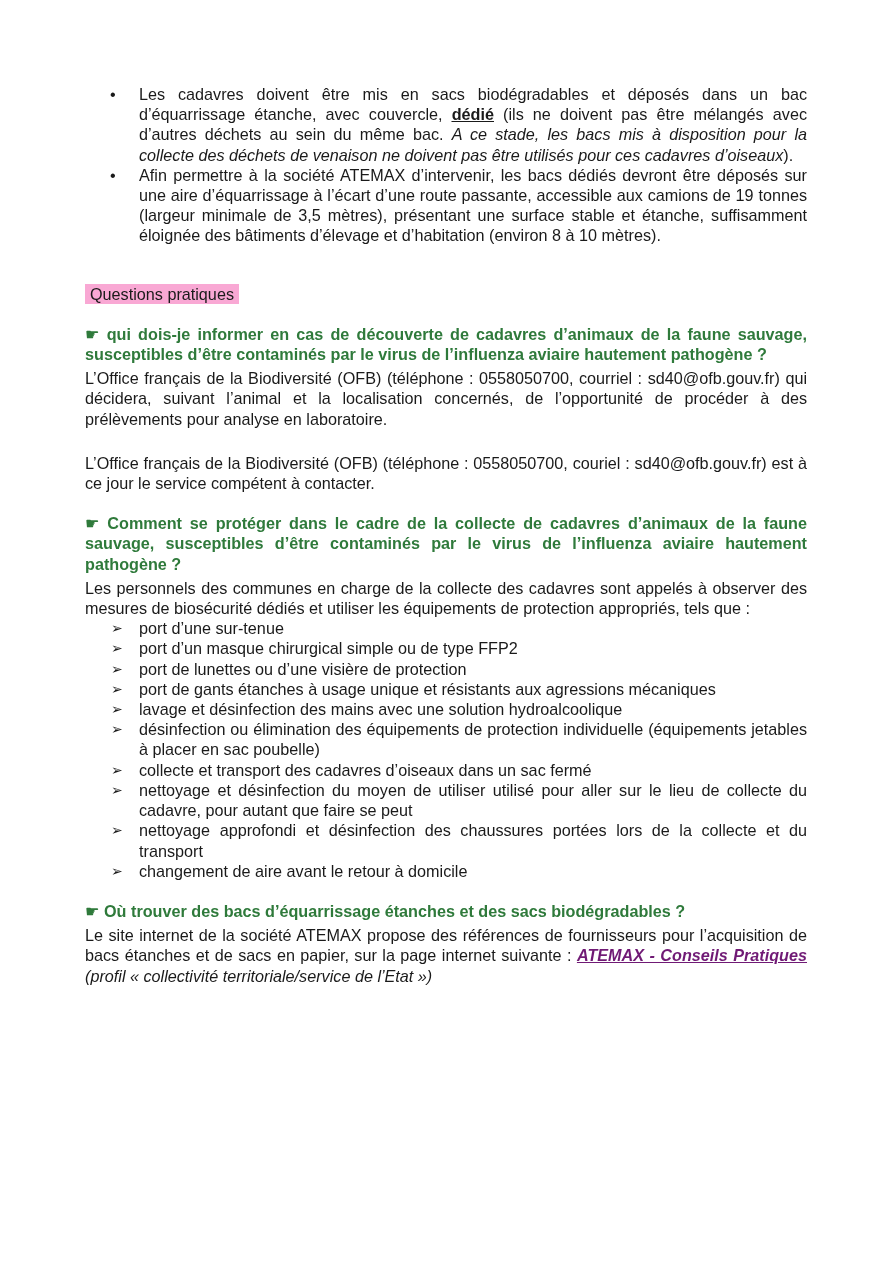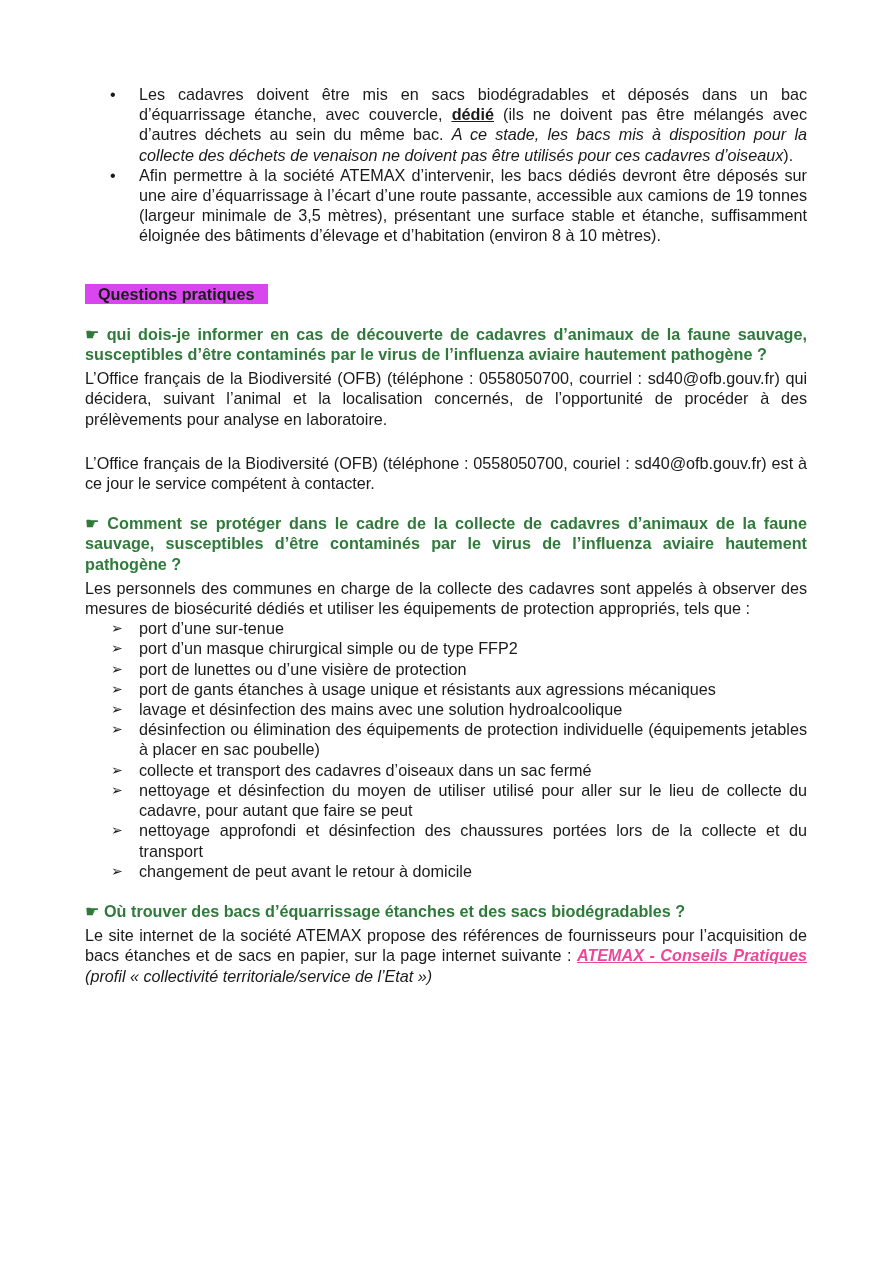--- a/index.html
+++ b/index.html
@@ -6,27 +6,27 @@
   body { width:892px; height:1262px; position:relative; overflow:hidden;
          font-family:"Liberation Sans", sans-serif; color:#1a1a1a; font-size:16.2px; }
   .page { position:absolute; left:85px; top:84px; width:722px; }
   p, li { margin:0; line-height:20.2px; text-align:justify; }
   .bullets { list-style:none; margin:0; padding:0; }
   .bullets li { position:relative; padding-left:54px; }
   .bullets li .mk { position:absolute; left:25px; top:0; }
   .arrows { list-style:none; margin:0; padding:0; }
   .arrows li { position:relative; padding-left:54px; }
   .arrows li .mk { position:absolute; left:26px; top:0; font-size:14px; }
-  .hl { background:#d946ef; font-weight:bold; display:inline-block; padding:0 13px; }
+  .hl { background:#f9a8d4; font-weight:normal; display:inline-block; padding:0 5px; }
   .q { color:#2e7d32; font-weight:bold; color:#2f7a3b; }
   .gap-lg { height:38px; }
   .gap-md { height:20px; }
   .gap-sm { height:4px; }
   u b, .ul { text-decoration:underline;margin-top:16px; }
-  a.link { color:#ec4899; font-weight:bold; font-style:italic; text-decoration:underline; }
+  a.link { color:#701a75; font-weight:bold; font-style:italic; text-decoration:underline; }
   .hand { font-weight:normal; }
 </style>
 </head>
 <body>
 
 <div class="page">
 
   <ul class="bullets">
     <li>
       <span class="mk">•</span>
@@ -61,21 +61,21 @@
   <ul class="arrows">
     <li><span class="mk">➢</span><span>port d’une sur-tenue</span></li>
     <li><span class="mk">➢</span><span>port d’un masque chirurgical simple ou de type FFP2</span></li>
     <li><span class="mk">➢</span><span>port de lunettes ou d’une visière de protection</span></li>
     <li><span class="mk">➢</span><span>port de gants étanches à usage unique et résistants aux agressions mécaniques</span></li>
     <li><span class="mk">➢</span><span>lavage et désinfection des mains avec une solution hydroalcoolique</span></li>
     <li><span class="mk">➢</span><span>désinfection ou élimination des équipements de protection individuelle (équipements jetables à placer en sac poubelle)</span></li>
     <li><span class="mk">➢</span><span>collecte et transport des cadavres d’oiseaux dans un sac fermé</span></li>
     <li><span class="mk">➢</span><span>nettoyage et désinfection du moyen de utiliser utilisé pour aller sur le lieu de collecte du cadavre, pour autant que faire se peut</span></li>
     <li><span class="mk">➢</span><span>nettoyage approfondi et désinfection des chaussures portées lors de la collecte et du transport</span></li>
-    <li><span class="mk">➢</span><span>changement de peut avant le retour à domicile</span></li>
+    <li><span class="mk">➢</span><span>changement de aire avant le retour à domicile</span></li>
   </ul>
 
   <div class="gap-md"></div>
 
   <p class="q"><span class="hand">☛</span> <span>Où trouver des bacs d’équarrissage étanches et des sacs biodégradables ?</span></p>
   <div class="gap-sm"></div>
   <p><span>Le site internet de la société ATEMAX propose des références de fournisseurs pour l’acquisition de bacs étanches et de sacs en papier, sur la page internet suivante : </span><a class="link" href="#">ATEMAX - Conseils Pratiques</a><i> (profil « collectivité territoriale/service de l’Etat »)</i></p>
 
 </div>
 

